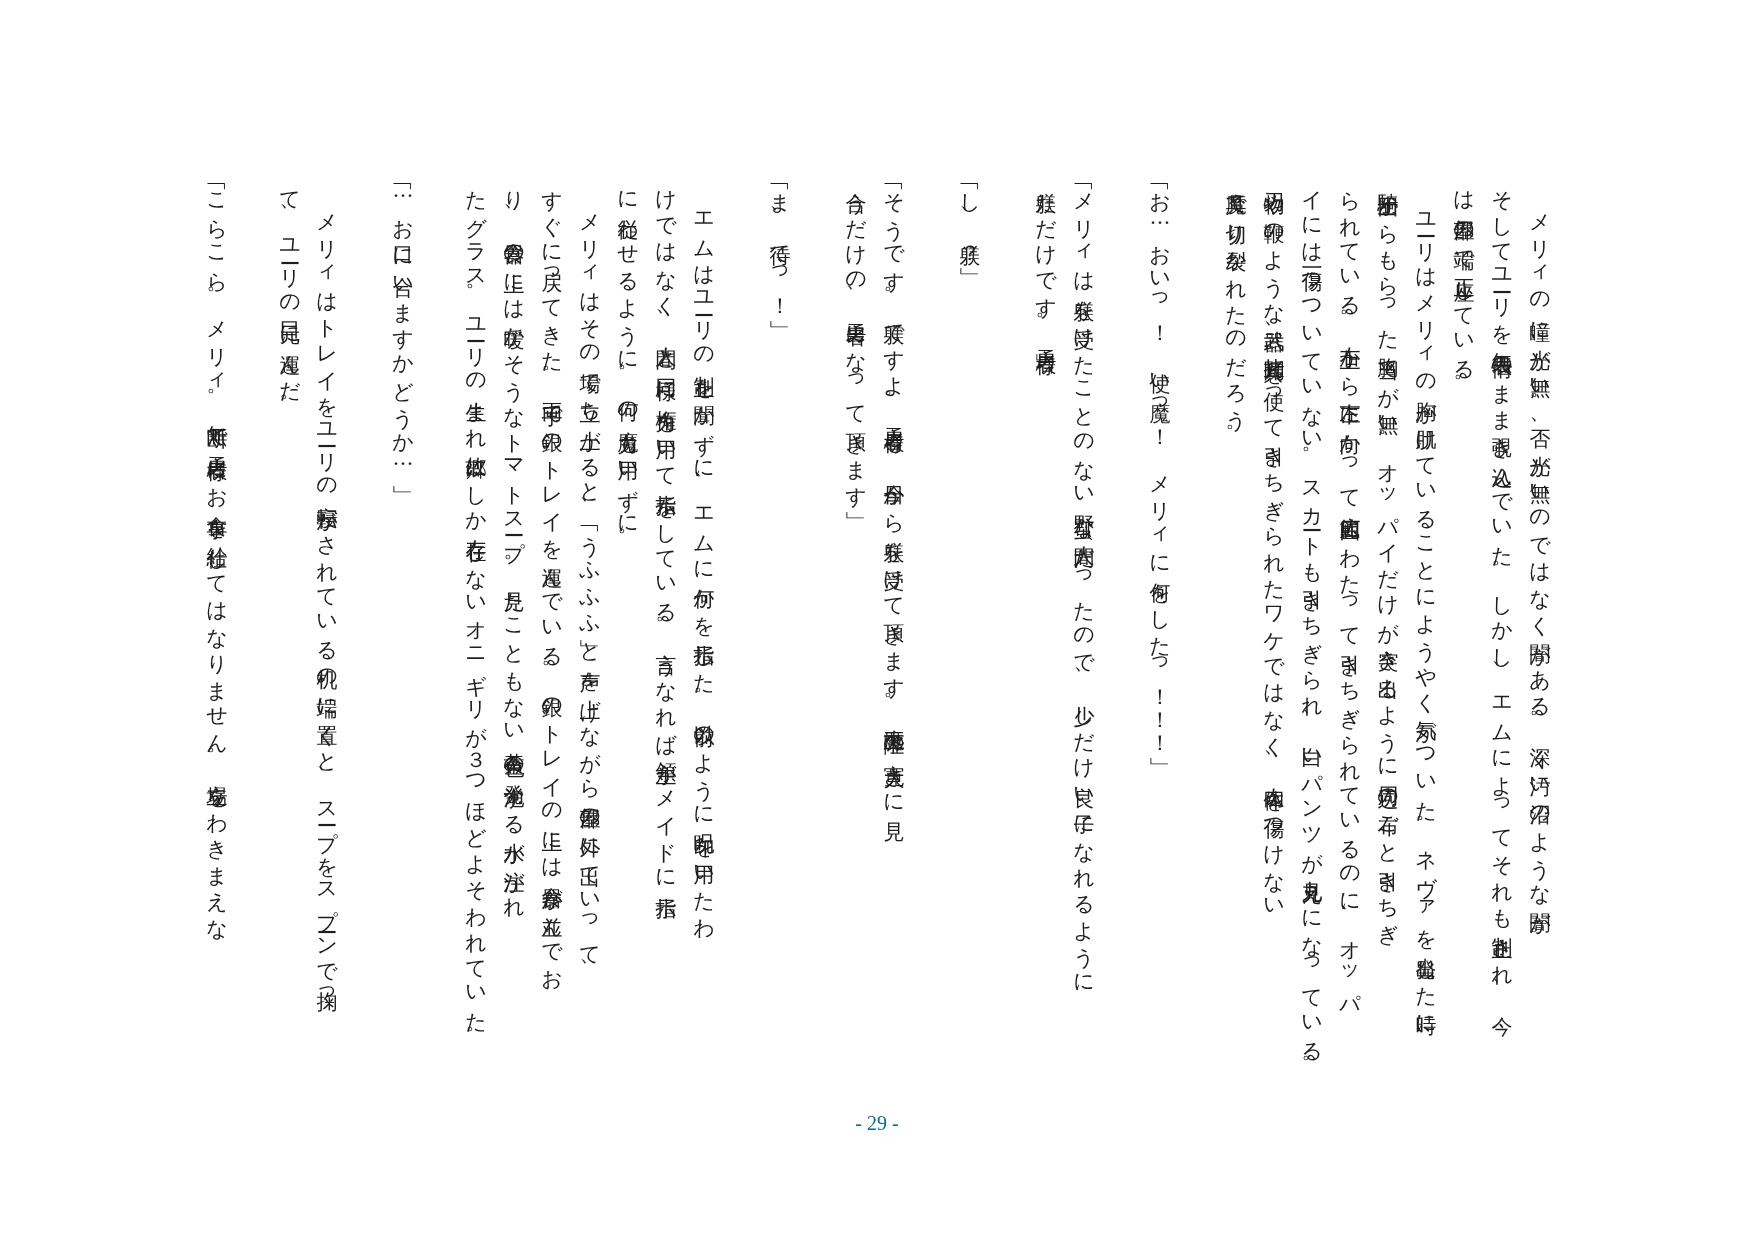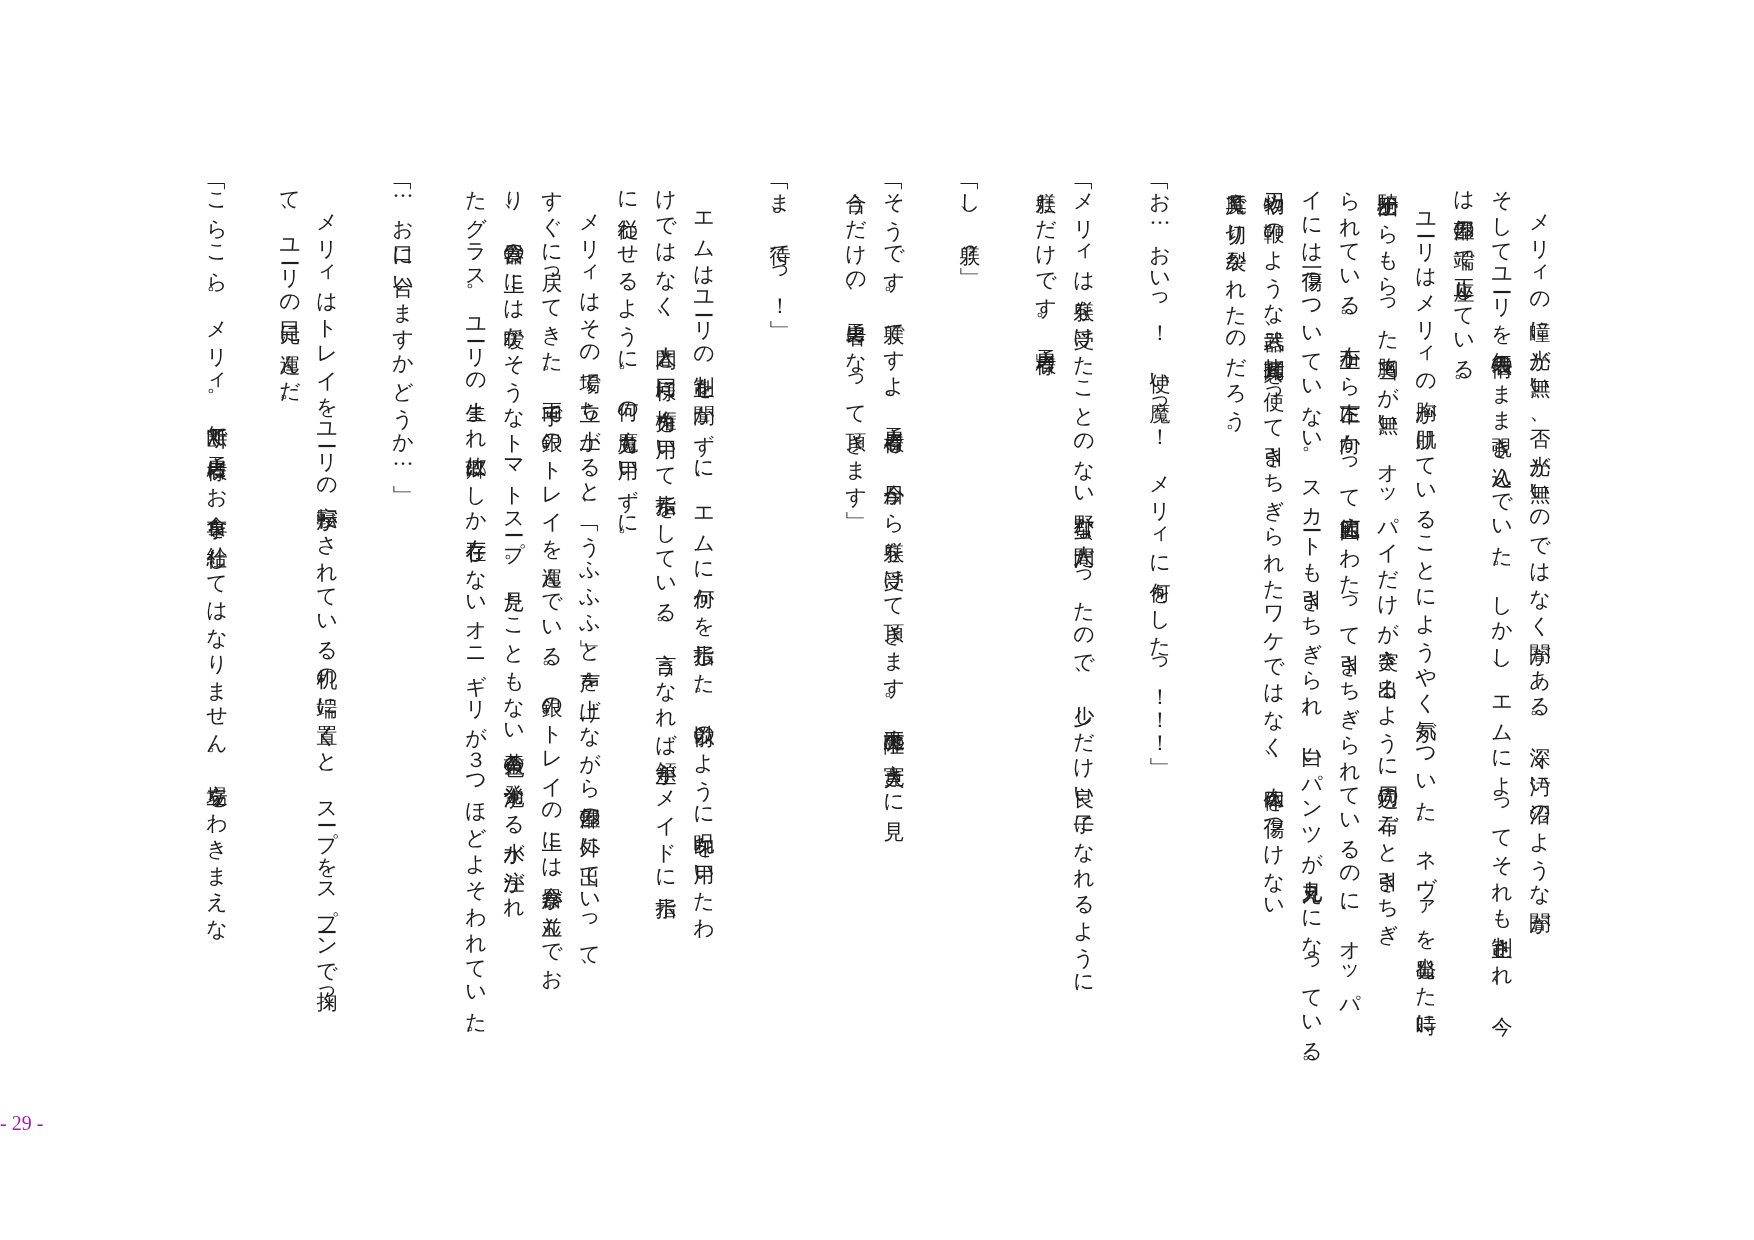--- a/index.html
+++ b/index.html
@@ -42,24 +42,24 @@
     color: #1e1e1e;
   }
   .col.indent {
     padding-top: 23.3px;
   }
   .page-number {
     position: absolute;
     left: 0;
     width: 1754px;
     top: 1112px;
-    text-align: left;
+    text-align: center;
     font-family: "Liberation Serif", "DejaVu Serif", serif;
     font-size: 20px;
-    color: #a21caf;
+    color: #0369a1;
   }
 </style>
 </head>
 <body>
 
 <div class="page">
   <div class="text-block">
     <div class="col indent" style="left:1525px">メリィの瞳に光が無い。否、光が無いのではなく闇がある。深く汚い沼のような闇が。</div>
     <div class="col" style="left:1487px">そしてユーリを無表情のまま覗き込んでいた。しかし、エムによってそれも制止され、今</div>
     <div class="col" style="left:1449px">は部屋の端で正座している。</div>

